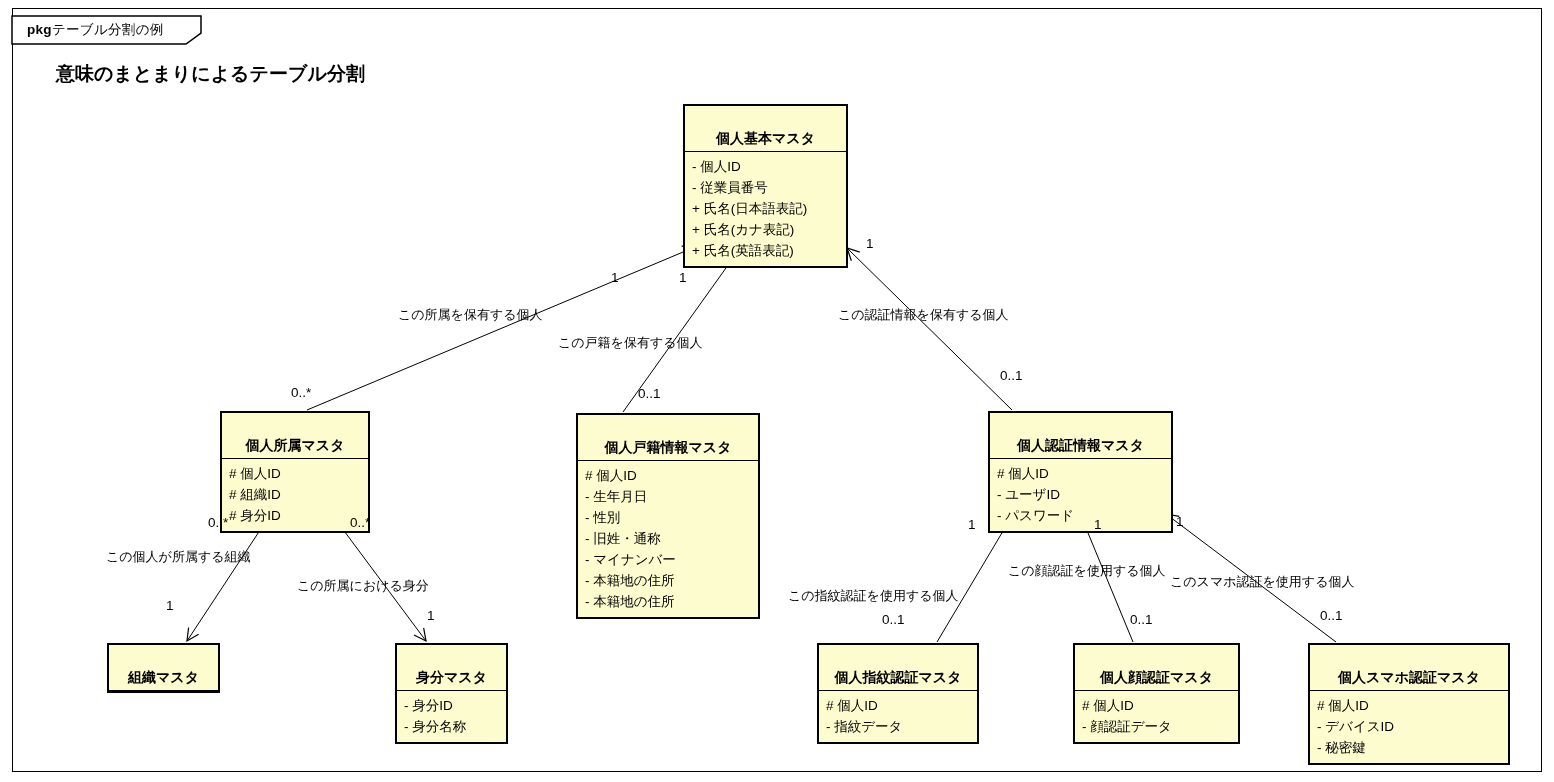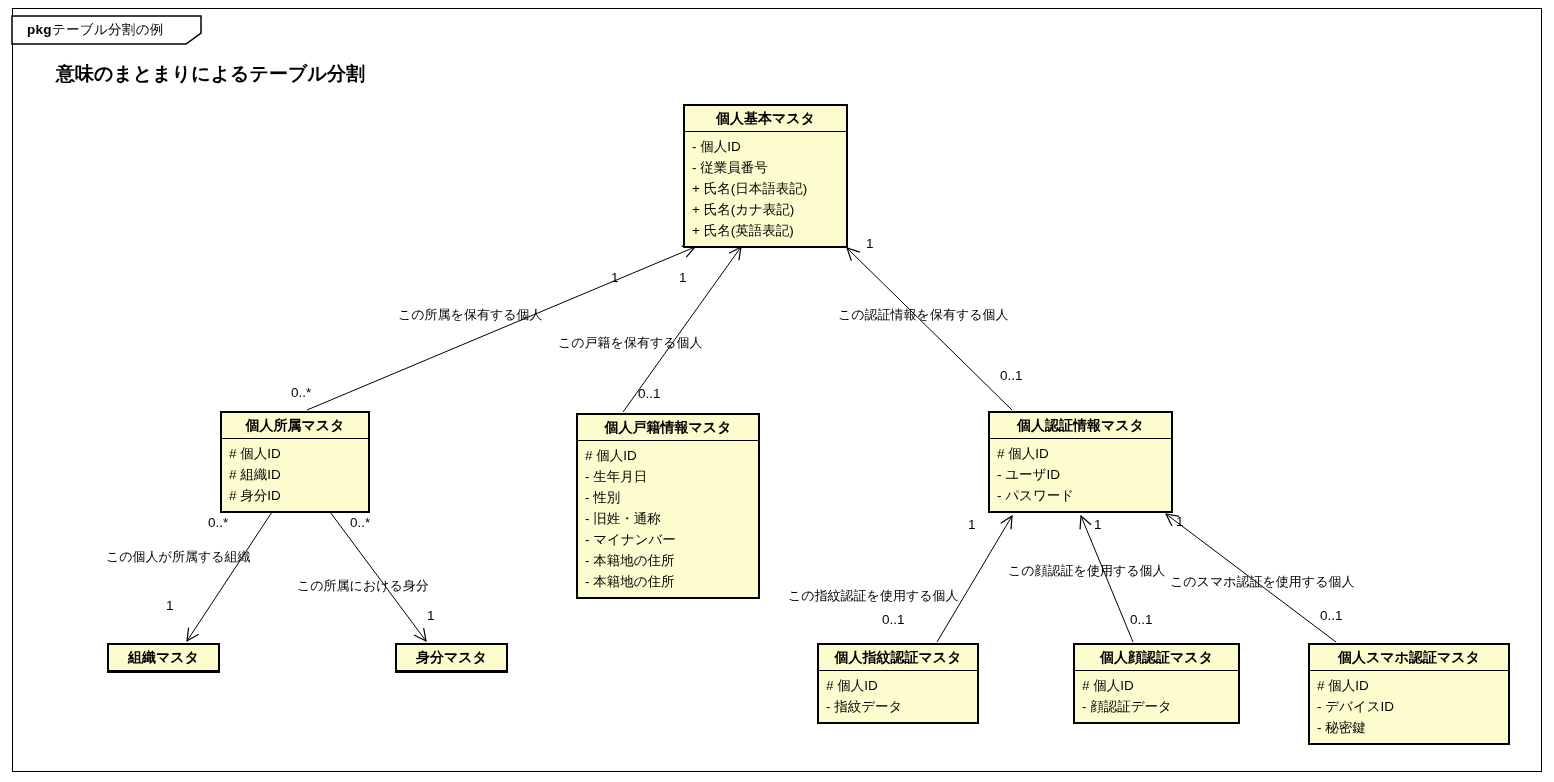--- a/index.html
+++ b/index.html
@@ -26,22 +26,23 @@
   }
   
   .wires{position:absolute;left:0;top:0;z-index:1;}
   
   .entity{
     position:absolute;z-index:2;box-sizing:border-box;
     background:#FCFCCE;border:2.5px solid #000;
   }
   .entity-title{
     font-size:14px;font-weight:bold;text-align:center;
-    padding:4px 6px 3px 6px;border-bottom:1.5px solid #000;
+    padding:16px 6px 3px 6px;border-bottom:1.5px solid #000;
     white-space:nowrap;
+    margin-top:8px;
   }
   .entity-attrs{padding:4px 6px 5px 7px;}
   .attr{
     font-size:13.5px;line-height:21px;white-space:nowrap;
   }
   .attr.u{}
   
   .edge-label{
     position:absolute;z-index:3;font-size:13px;white-space:nowrap;
   }
@@ -113,20 +114,24 @@
       <div class="attr u"># 個人ID</div>
       <div class="attr">- ユーザID</div>
       <div class="attr">- パスワード</div>
     </div>
 </div>
 <div class="entity" style="left:107px;top:643px;width:113px;">
   <div class="entity-title">組織マスタ</div>
 </div>
 <div class="entity" style="left:395px;top:643px;width:113px;">
   <div class="entity-title">身分マスタ</div>
+  <div class="entity-attrs">
+      <div class="attr u">- 身分ID</div>
+      <div class="attr">- 身分名称</div>
+    </div>
 </div>
 <div class="entity" style="left:817px;top:643px;width:162px;">
   <div class="entity-title">個人指紋認証マスタ</div>
   <div class="entity-attrs">
       <div class="attr u"># 個人ID</div>
       <div class="attr">- 指紋データ</div>
     </div>
 </div>
 <div class="entity" style="left:1073px;top:643px;width:167px;">
   <div class="entity-title">個人顔認証マスタ</div>

